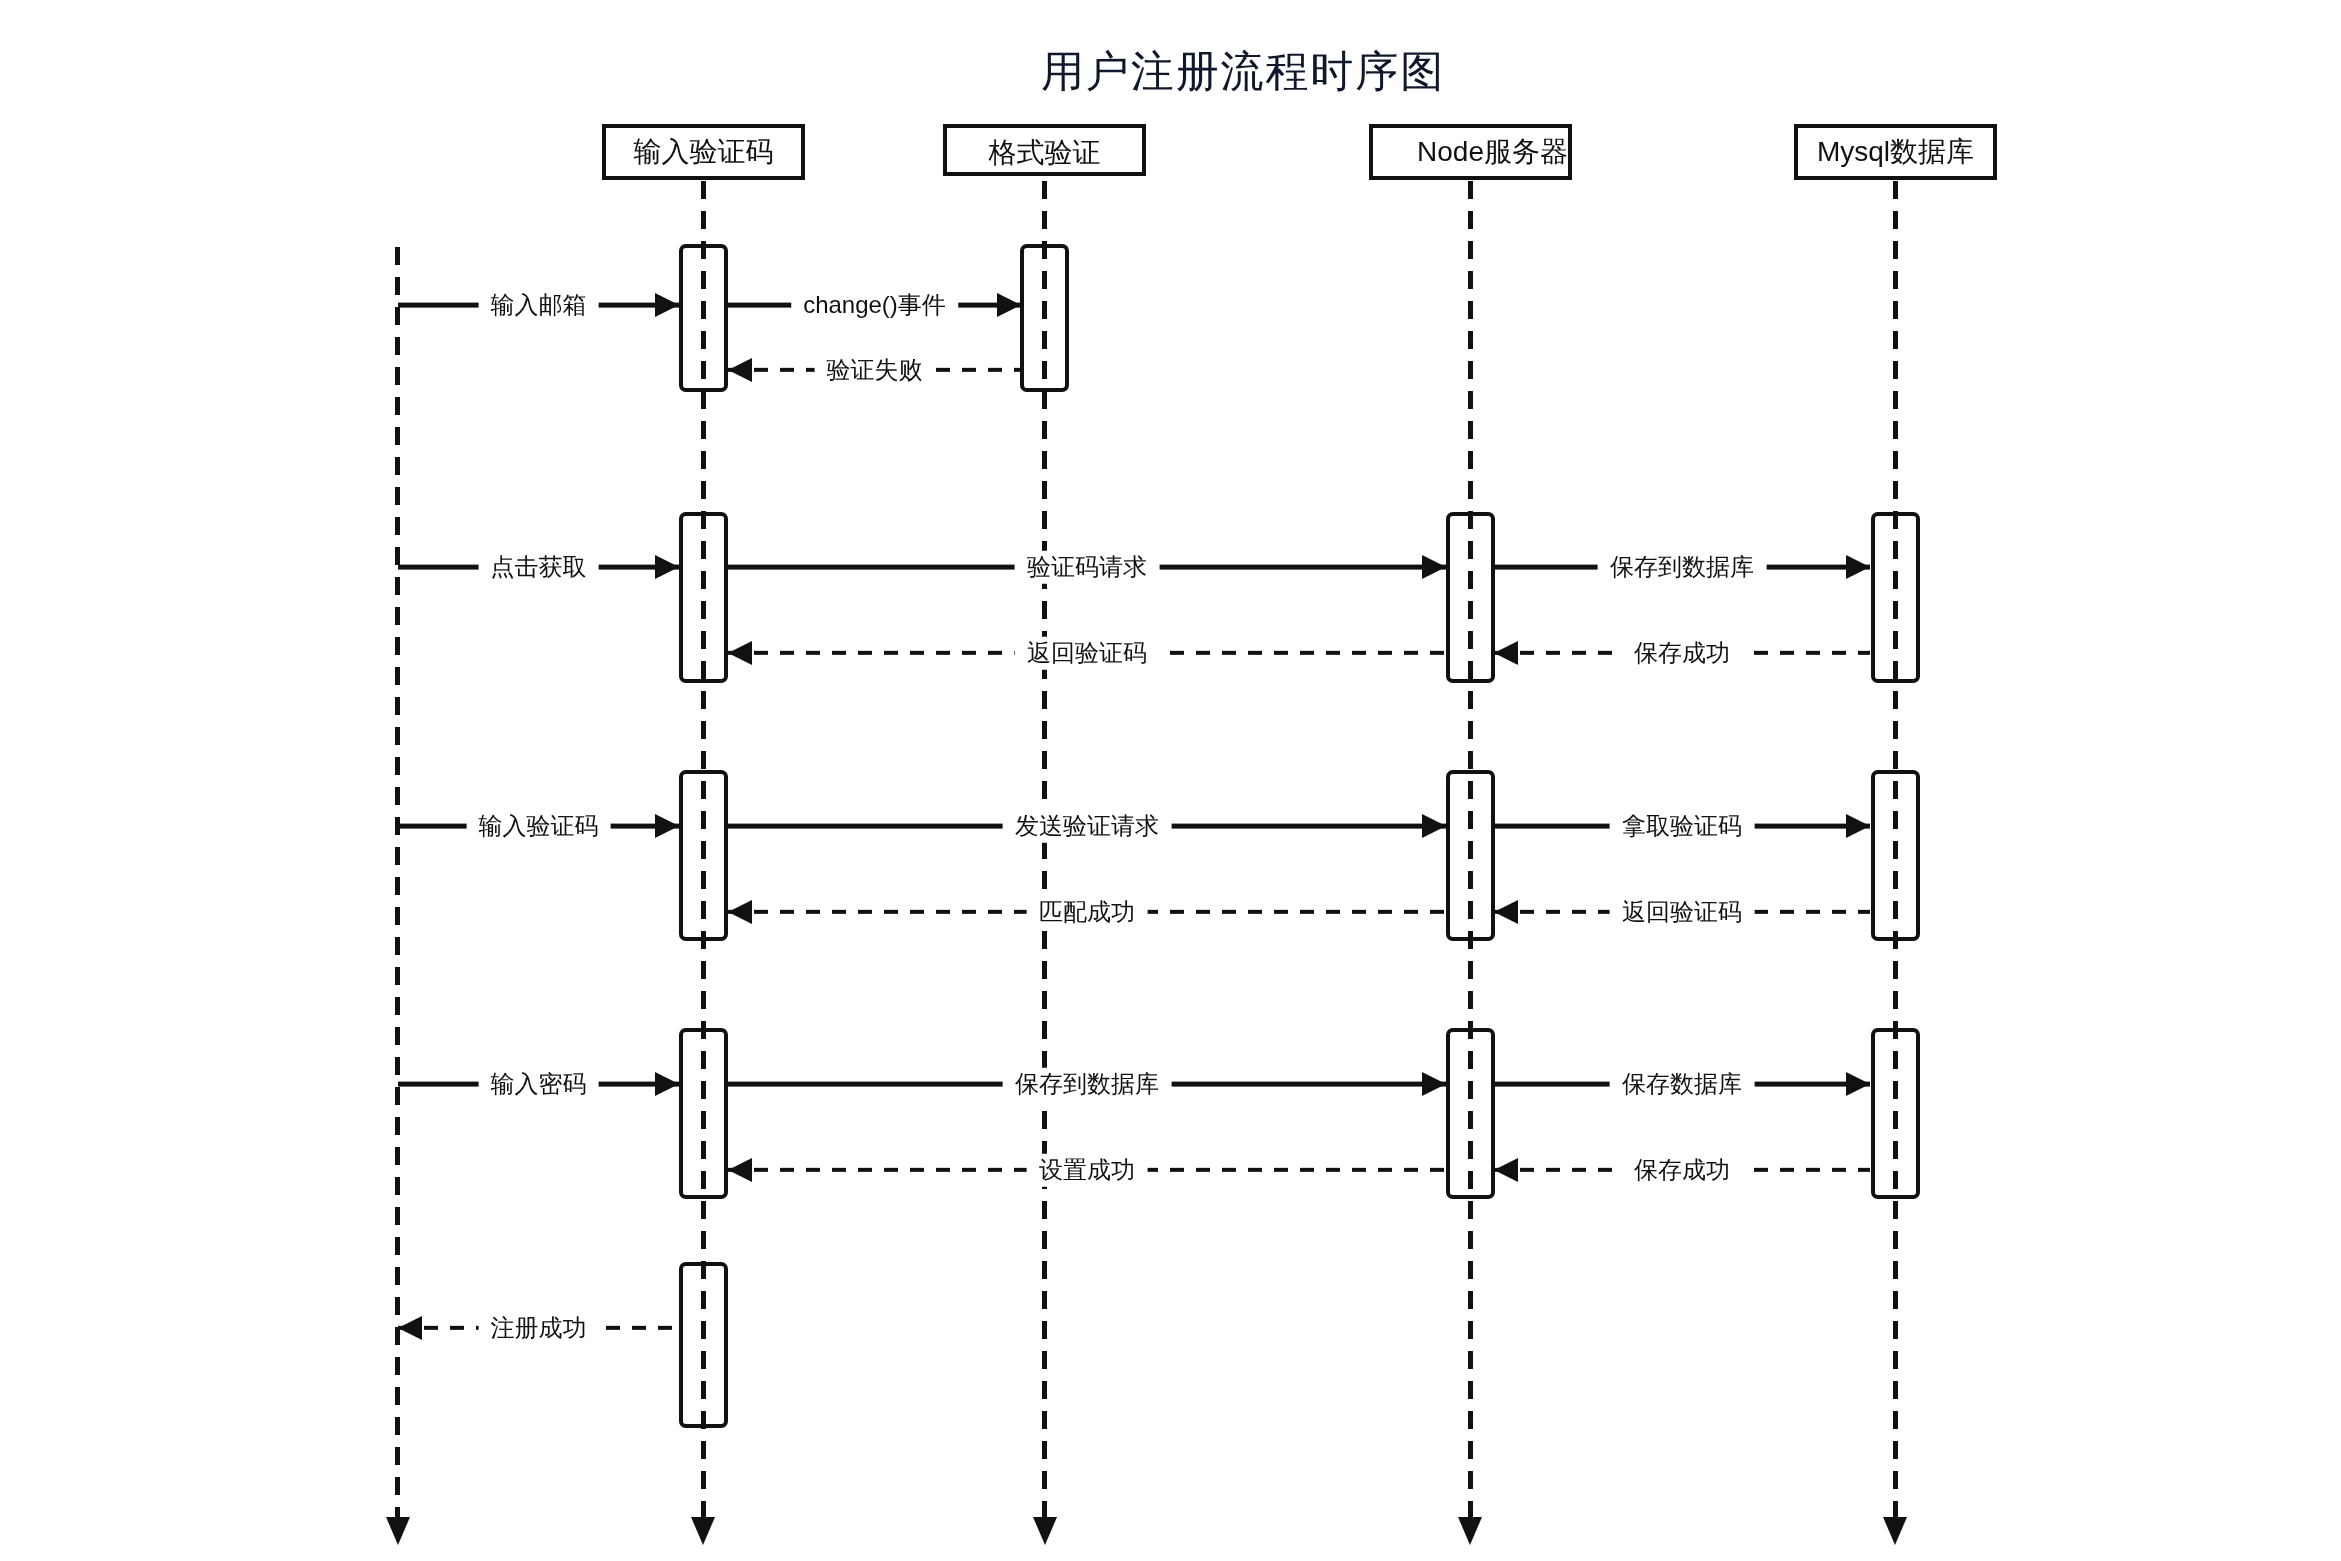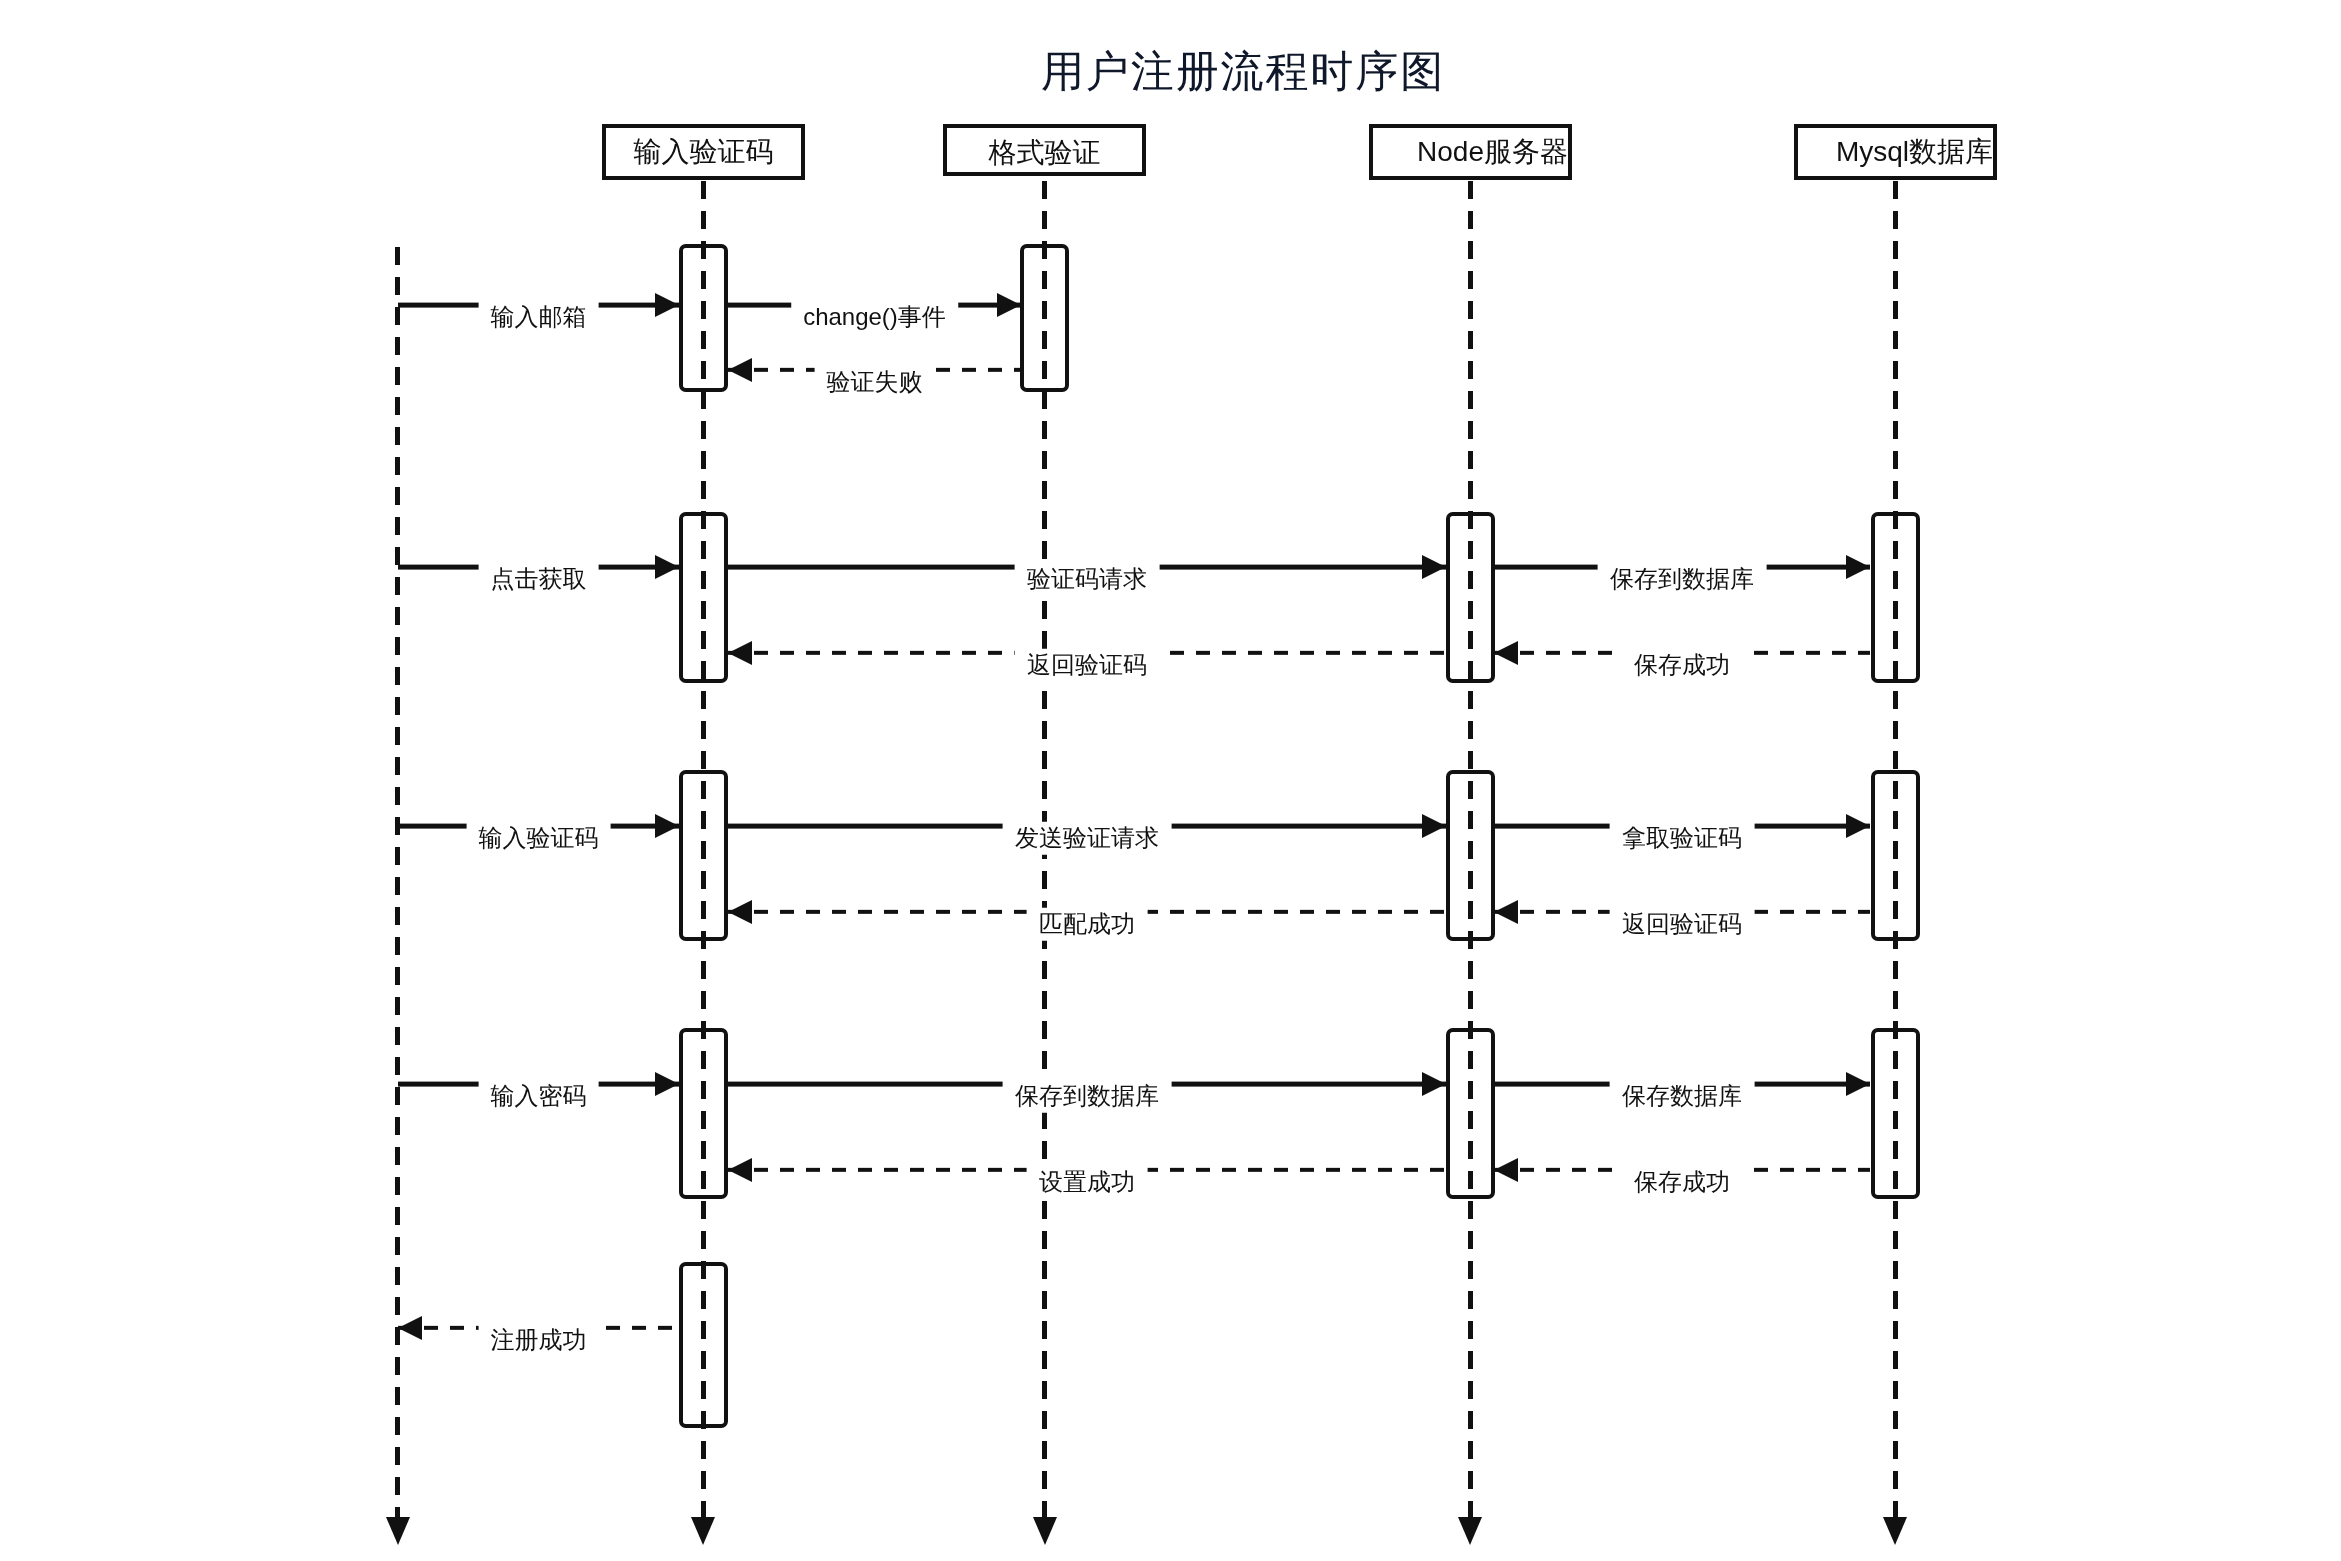--- a/index.html
+++ b/index.html
@@ -81,21 +81,20 @@
   .message-label {
     position:absolute;
     left:50%; top:0;
     transform:translate(-50%,-50%);
     background:#ffffff;
     font-size:24px;
     line-height:32.5px;
     padding:0 12.4px;
     white-space:nowrap;
     color:#111111;
-    margin-top:12px;
   }
 </style>
 </head>
 <body>
 
 <div class="canvas" style="width: 2342px; height: 1561px;">
   <div class="diagram-title" style="left: 1243px; top: 72px;">用户注册流程时序图</div>
 <div class="lifeline" style="left: 395px; top: 247px; height: 1274px;"></div>
     <div class="lifeline-end" style="left: 386px; top: 1517px;"></div>
     <div class="lifeline" style="left: 701px; top: 181px; height: 1340px;"></div>
@@ -108,21 +107,21 @@
     <div class="lifeline-end" style="left: 1883px; top: 1517px;"></div>
     <div class="participant-box" style="left: 602px; top: 124px; width: 203px; height: 56px;">
       <span>输入验证码</span>
     </div>
     <div class="participant-box" style="left: 943px; top: 124px; width: 203px; height: 52px; align-items: flex-end;">
       <span>格式验证</span>
     </div>
     <div class="participant-box" style="left: 1369px; top: 124px; width: 203px; height: 56px; padding-left: 44px;">
       <span>Node服务器</span>
     </div>
-    <div class="participant-box" style="left: 1794px; top: 124px; width: 203px; height: 56px; justify-content: flex-end;">
+    <div class="participant-box" style="left: 1794px; top: 124px; width: 203px; height: 56px;">
       <span>Mysql数据库</span>
     </div>
     <div class="activation" style="left: 679px; top: 244px; width: 49px; height: 148px;"></div>
     <div class="activation" style="left: 1020px; top: 244px; width: 49px; height: 148px;"></div>
     <div class="activation" style="left: 679px; top: 512px; width: 49px; height: 171px;"></div>
     <div class="activation" style="left: 1446px; top: 512px; width: 49px; height: 171px;"></div>
     <div class="activation" style="left: 1871px; top: 512px; width: 49px; height: 171px;"></div>
     <div class="activation" style="left: 679px; top: 770px; width: 49px; height: 171px;"></div>
     <div class="activation" style="left: 1446px; top: 770px; width: 49px; height: 171px;"></div>
     <div class="activation" style="left: 1871px; top: 770px; width: 49px; height: 171px;"></div>

